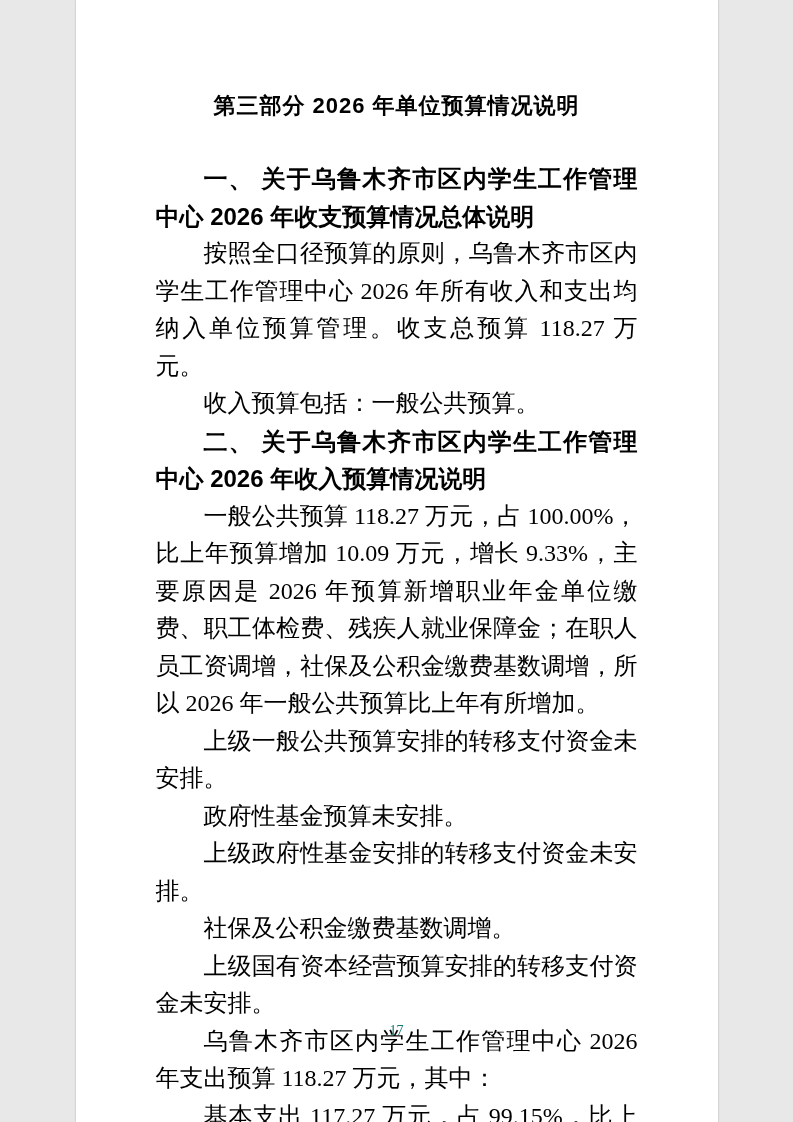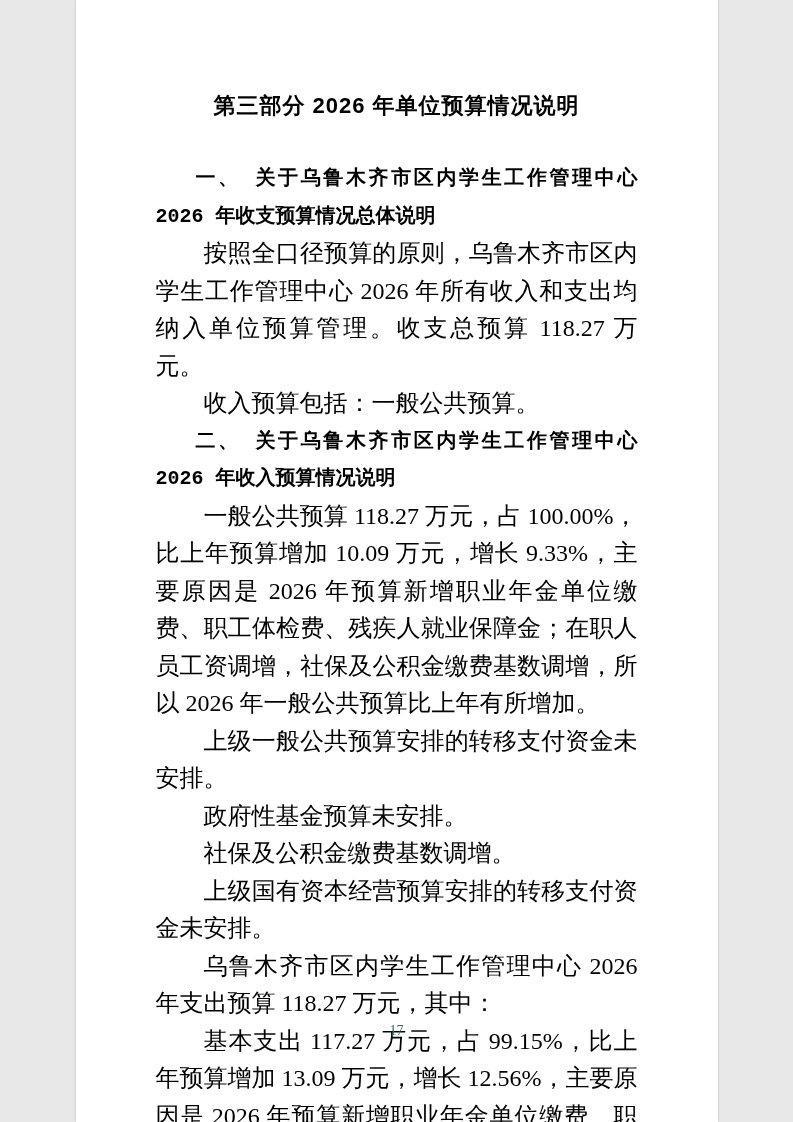--- a/index.html
+++ b/index.html
@@ -35,23 +35,23 @@
   }
   .body-flow p,
   .body-flow h2 {
     margin: 0;
     font-size: 24px;
     line-height: 37.5px;
     text-align: justify;
     text-indent: 2em;
   }
   .body-flow h2 {
-    font-family: Liberation Mono, monospace;
+    font-family: Liberation Sans, sans-serif;
     font-weight: 700;
-    font-size: 20px;
+    font-size: 24px;
   }
   .page-number {
     position: absolute;
     left: 0;
     right: 0;
     top: 1022px;
     text-align: center;
     font-size: 14px;
     line-height: 18px;
     color: #0f766e;
@@ -68,20 +68,21 @@
     <div class="body-flow">
 
       <h2>一、 关于乌鲁木齐市区内学生工作管理中心 2026 年收支预算情况总体说明</h2>
       <p>按照全口径预算的原则，乌鲁木齐市区内学生工作管理中心 2026 年所有收入和支出均纳入单位预算管理。收支总预算 118.27 万元。</p>
       <p>收入预算包括：一般公共预算。</p>
 
       <h2>二、 关于乌鲁木齐市区内学生工作管理中心 2026 年收入预算情况说明</h2>
       <p>一般公共预算 118.27 万元，占 100.00%，比上年预算增加 10.09 万元，增长 9.33%，主要原因是 2026 年预算新增职业年金单位缴费、职工体检费、残疾人就业保障金；在职人员工资调增，社保及公积金缴费基数调增，所以 2026 年一般公共预算比上年有所增加。</p>
       <p>上级一般公共预算安排的转移支付资金未安排。</p>
       <p>政府性基金预算未安排。</p>
+      <p>上级政府性基金安排的转移支付资金未安排。</p>
       <p>社保及公积金缴费基数调增。</p>
       <p>上级国有资本经营预算安排的转移支付资金未安排。</p>
 
       <p>乌鲁木齐市区内学生工作管理中心 2026 年支出预算 118.27 万元，其中：</p>
       <p>基本支出 117.27 万元，占 99.15%，比上年预算增加 13.09 万元，增长 12.56%，主要原因是 2026 年预算新增职业年金单位缴费、职工体检费、残疾人就业保障金；在职人员工资调增，社保及公积金缴费基数调增，所以基本支出预算比上年有所增加。</p>
 
     </div>
   </div>
 
   <div class="page-number">17</div>

